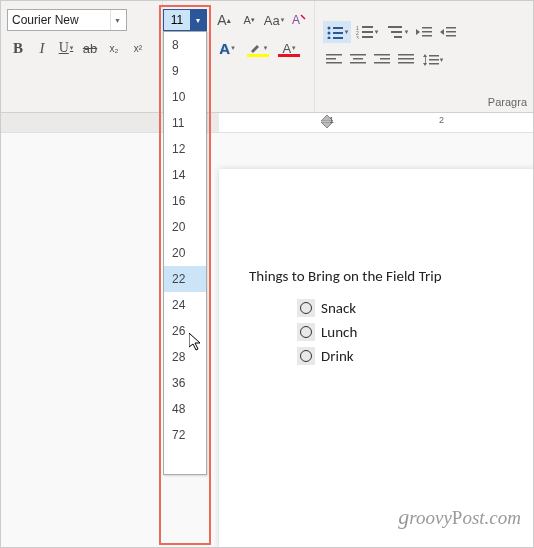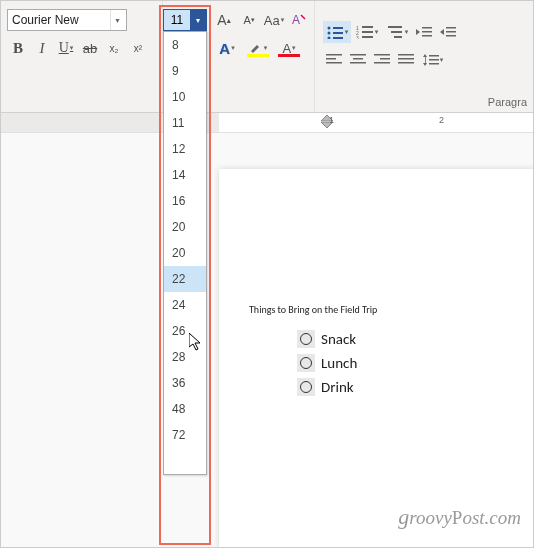--- a/index.html
+++ b/index.html
@@ -148,24 +148,23 @@
   .page {
     position: absolute;
     left: 218px; top: 56px;
     width: 340px; height: 400px;
     background: #fff;
     box-shadow: 0 0 6px rgba(0,0,0,0.15);
     padding: 98px 30px 0 30px;
   }
   .doc-title {
     font-family: "Calibri", sans-serif;
-    font-size: 10px;
+    font-size: 15px;
     color: #222;
     margin-bottom: 14px;
-    margin-top: 36px;
   }
   .check-list { margin-left: 48px; }
   .check-item {
     display: flex; align-items: center; gap: 6px;
     margin-bottom: 6px;
     font-family: "Calibri", sans-serif;
     font-size: 15px; color: #222;
   }
   .check-box {
     width: 18px; height: 18px;

